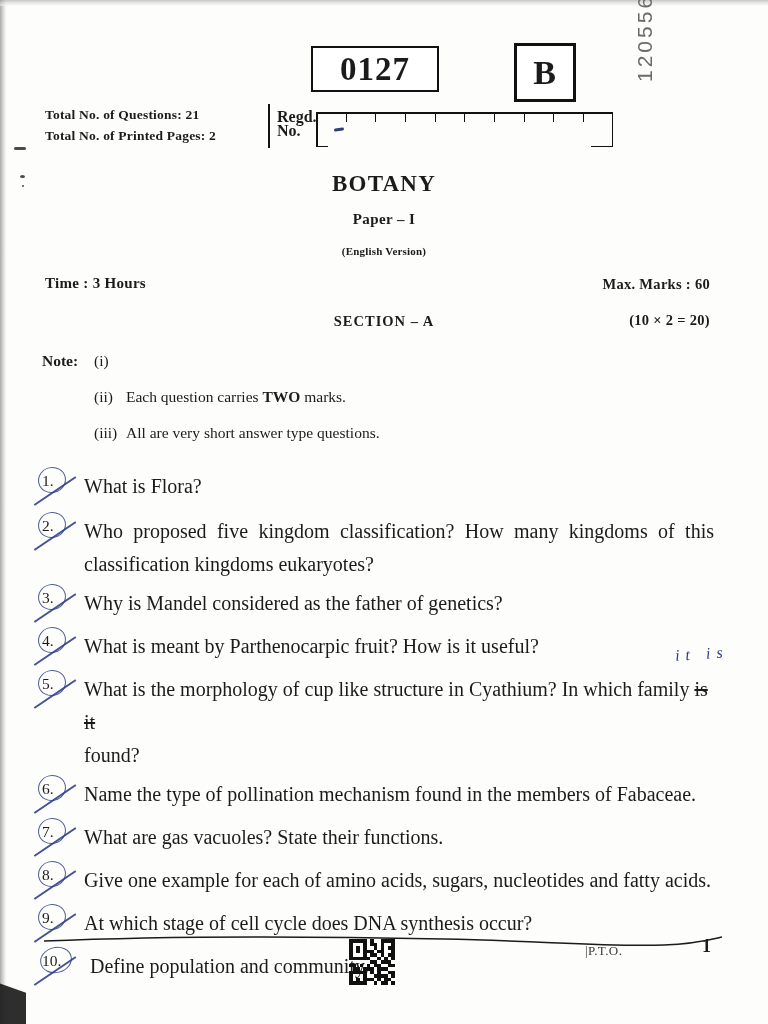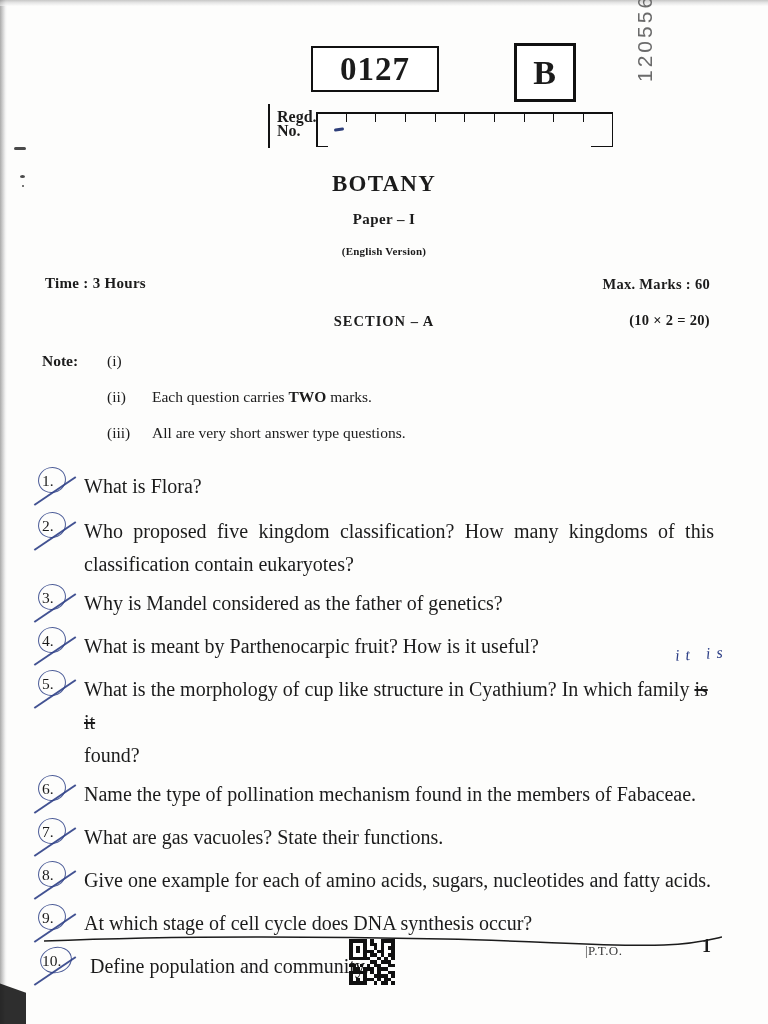--- a/index.html
+++ b/index.html
@@ -158,21 +158,20 @@
   #note-block {
     position: absolute;
     left: 42px; top: 352px;
     width: 660px;
     font-size: 15.5px;
   }
   .note-row {
     display: flex;
     align-items: flex-end;
     margin-bottom: 18px;
-    gap: 13px;
   }
   .note-head {
     font-weight: 700;
     width: 52px;
     flex: 0 0 52px;
   }
   .note-roman {
     width: 32px;
     flex: 0 0 32px;
   }
@@ -280,20 +279,24 @@
 
   <div id="paper-code-box" class="code-box">
     <span>0127</span>
   </div>
   <div id="set-code-box" class="code-box">
     <span>B</span>
   </div>
 
   <div id="serial-number">1205568</div>
 
+  <div id="meta-block">
+    <div>Total No. of Questions: 21</div>
+    <div>Total No. of Printed Pages: 2</div>
+  </div>
   <div id="meta-divider"></div>
 
   <div id="regd-label">
     <div>Regd.</div>
     <div>No.</div>
   </div>
   <div id="regd-box">
     <span class="rb-top"></span>
     <span class="rb-left"></span>
     <span class="rb-right"></span>
@@ -350,21 +353,21 @@
     </div>
 
     <div class="q-row" style="margin-bottom:6px;">
       <span class="q-num">
         <span>2.</span>
         <span class="pen-circle"></span>
         <span class="pen-slash"></span>
       </span>
       <span class="q-body">
         <span style="display:block;text-align:justify;text-align-last:justify;">Who proposed five kingdom classification? How many kingdoms of this</span>
-        <span style="display:block;">classification contain eukaryotes?</span>
+        <span style="display:block;">classification kingdoms eukaryotes?</span>
       </span>
     </div>
 
     <div class="q-row" style="margin-bottom:10px;">
       <span class="q-num">
         <span>3.</span>
         <span class="pen-circle"></span>
         <span class="pen-slash"></span>
       </span>
       <span class="q-body">Why is Mandel considered as the father of genetics?</span>

